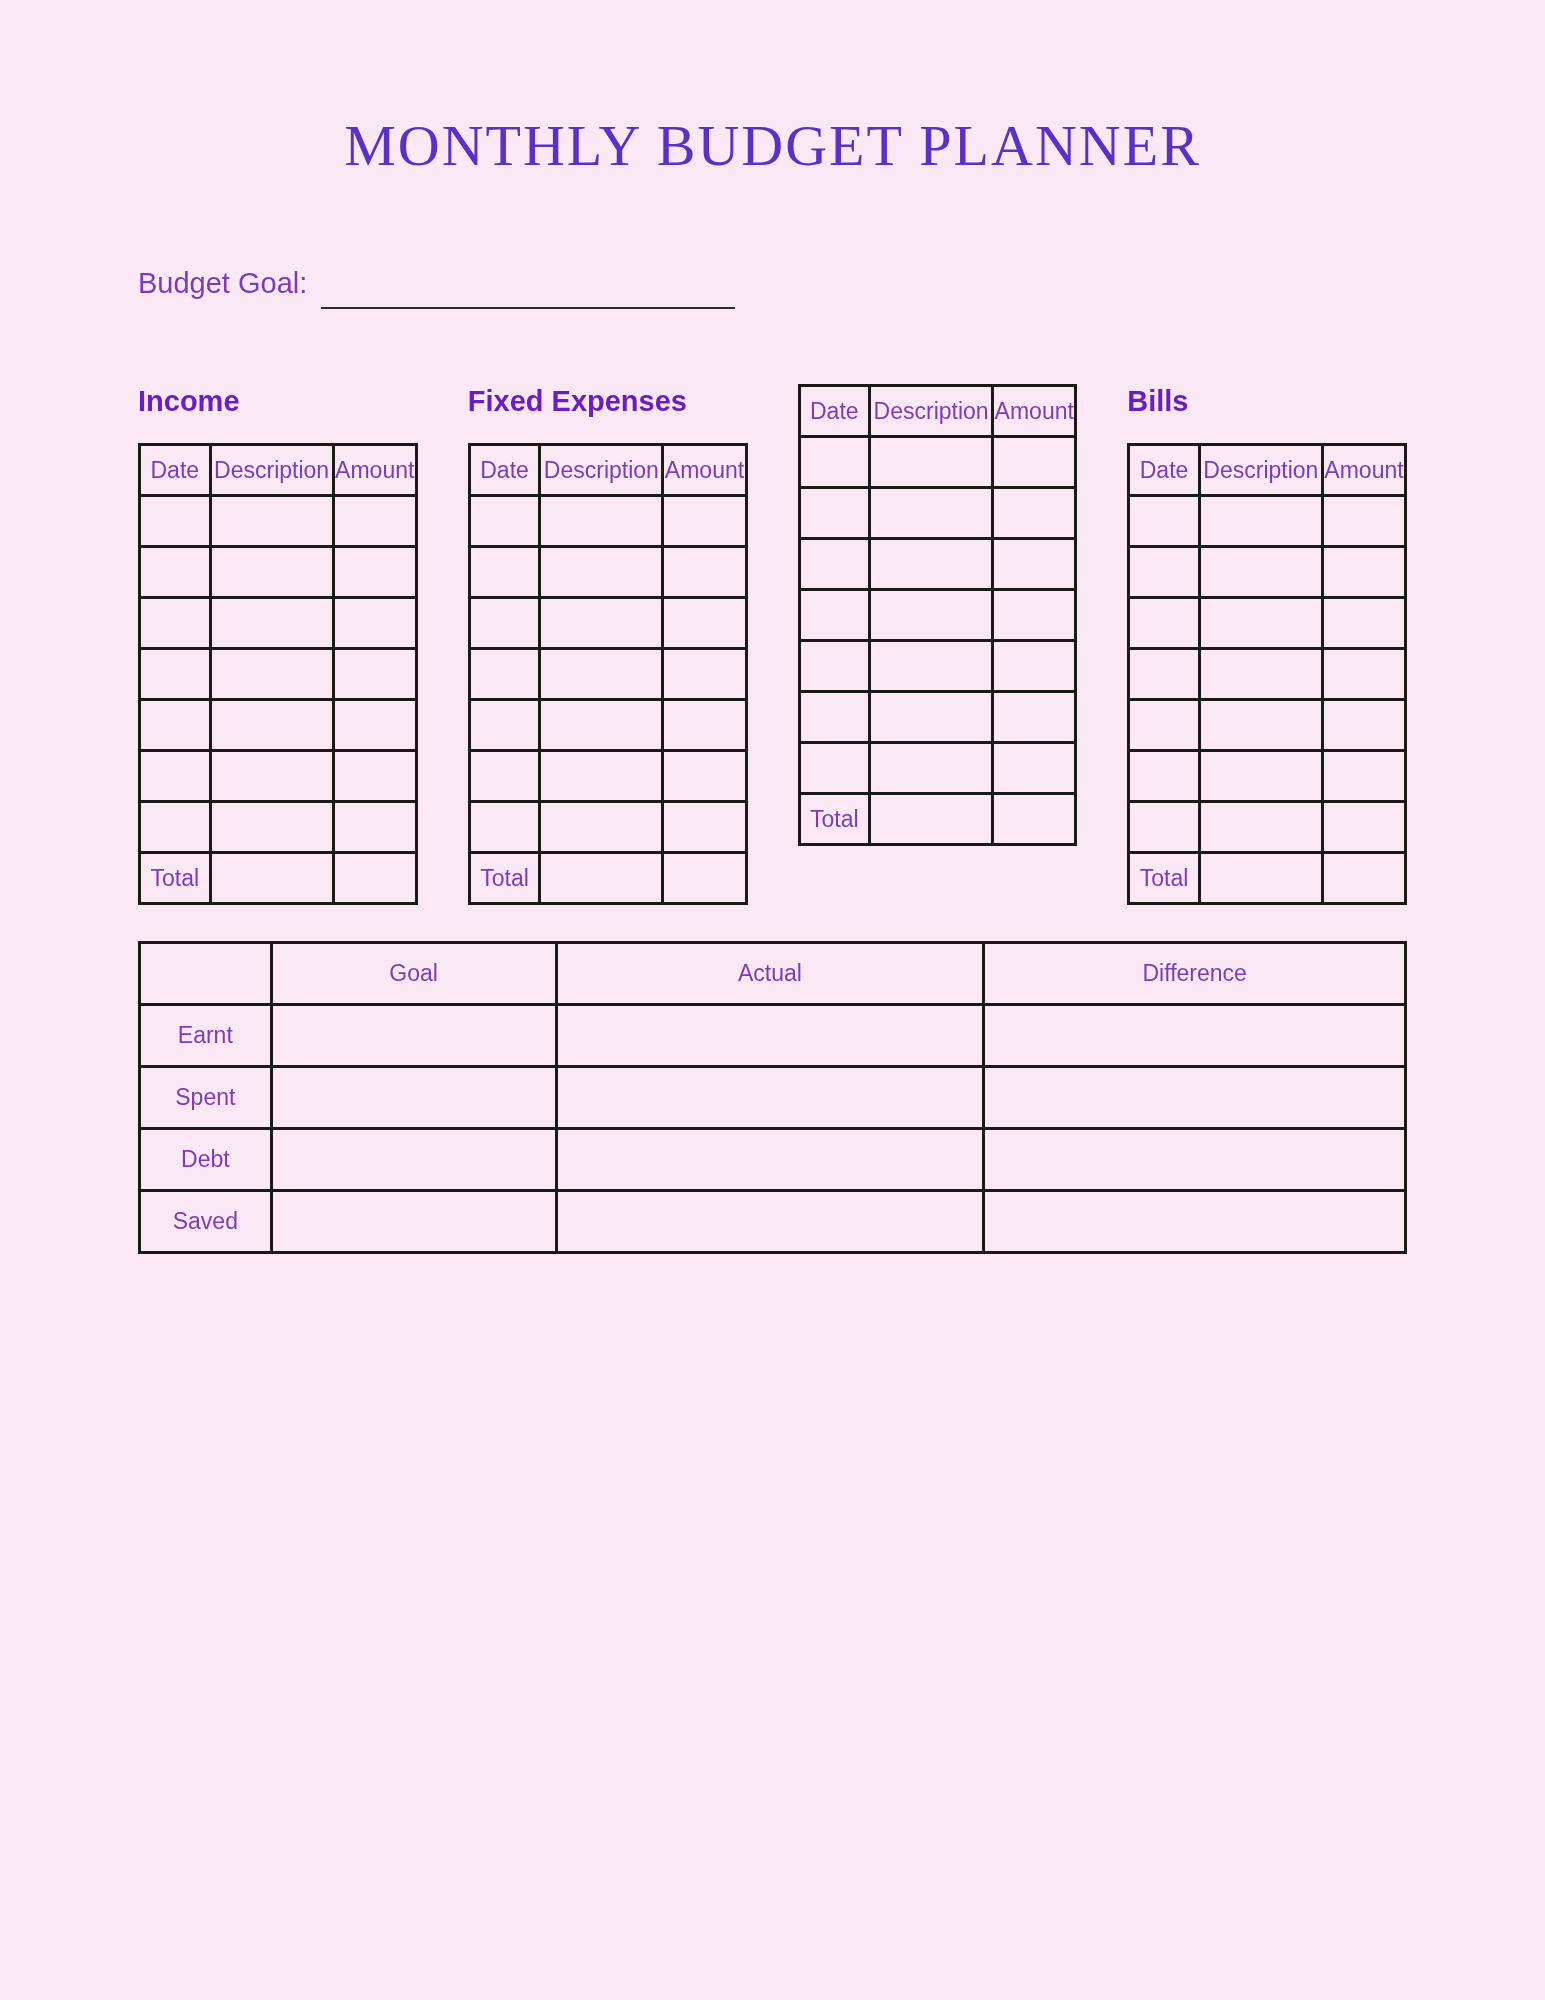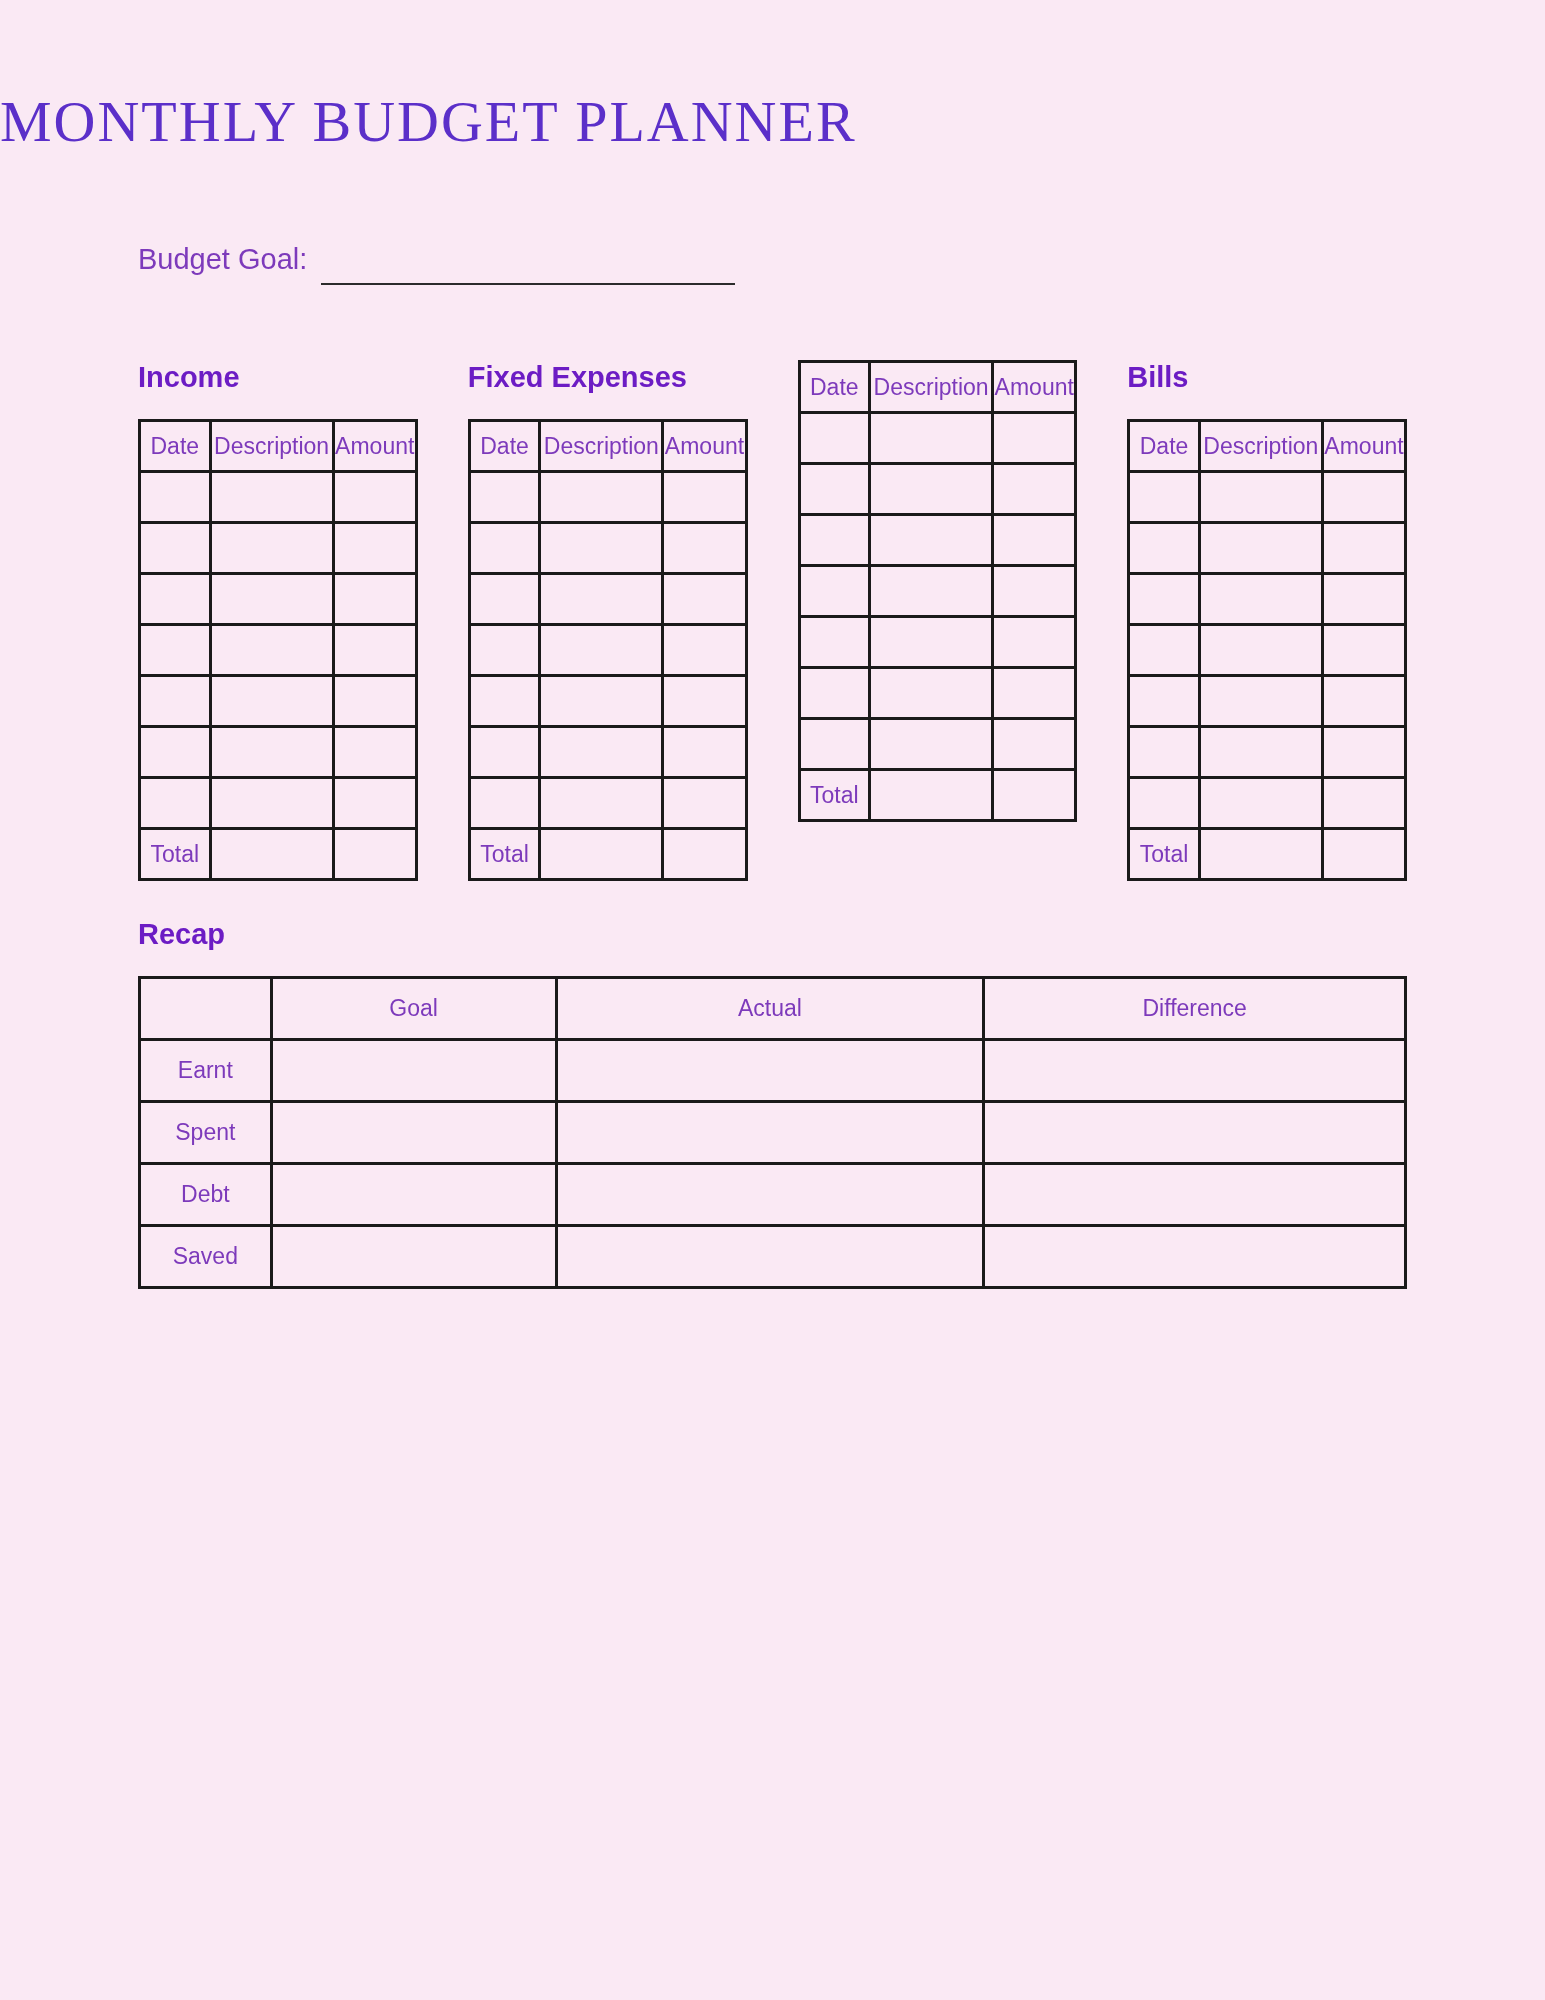--- a/index.html
+++ b/index.html
@@ -14,21 +14,22 @@
   html,body{margin:0;padding:0;}
   body{background:#e9e9e9;font-family:"Liberation Sans",sans-serif;}
   .page{
     width:1545px;height:2000px;
     background:var(--page-background);
     position:relative;overflow:hidden;
     margin:0 auto;
   }
   
   .doc-title{
-    margin:0;padding-top:88px;
+    margin:0;padding-top:112px;
+    text-align:center;
     font-family:"Liberation Serif",serif;
     font-weight:400;
     font-size:58px;
     letter-spacing:2px;
     color:var(--title-text);
   }
   
   .fields{
     display:flex;
     margin:88px 138px 0 138px;
@@ -341,21 +342,20 @@
             <td></td>
             <td></td>
           </tr>
         </tfoot>
       </table>
     </section>
 
   </div>
 
   <div class="recap">
-    <h2 class="section-title">Recap</h2>
     <table class="recap-table">
       <colgroup>
           <col class="c-label">
           <col class="c-goal">
           <col class="c-actual">
           <col class="c-diff">
         </colgroup>
       <thead>
         <tr>
           <th></th>

